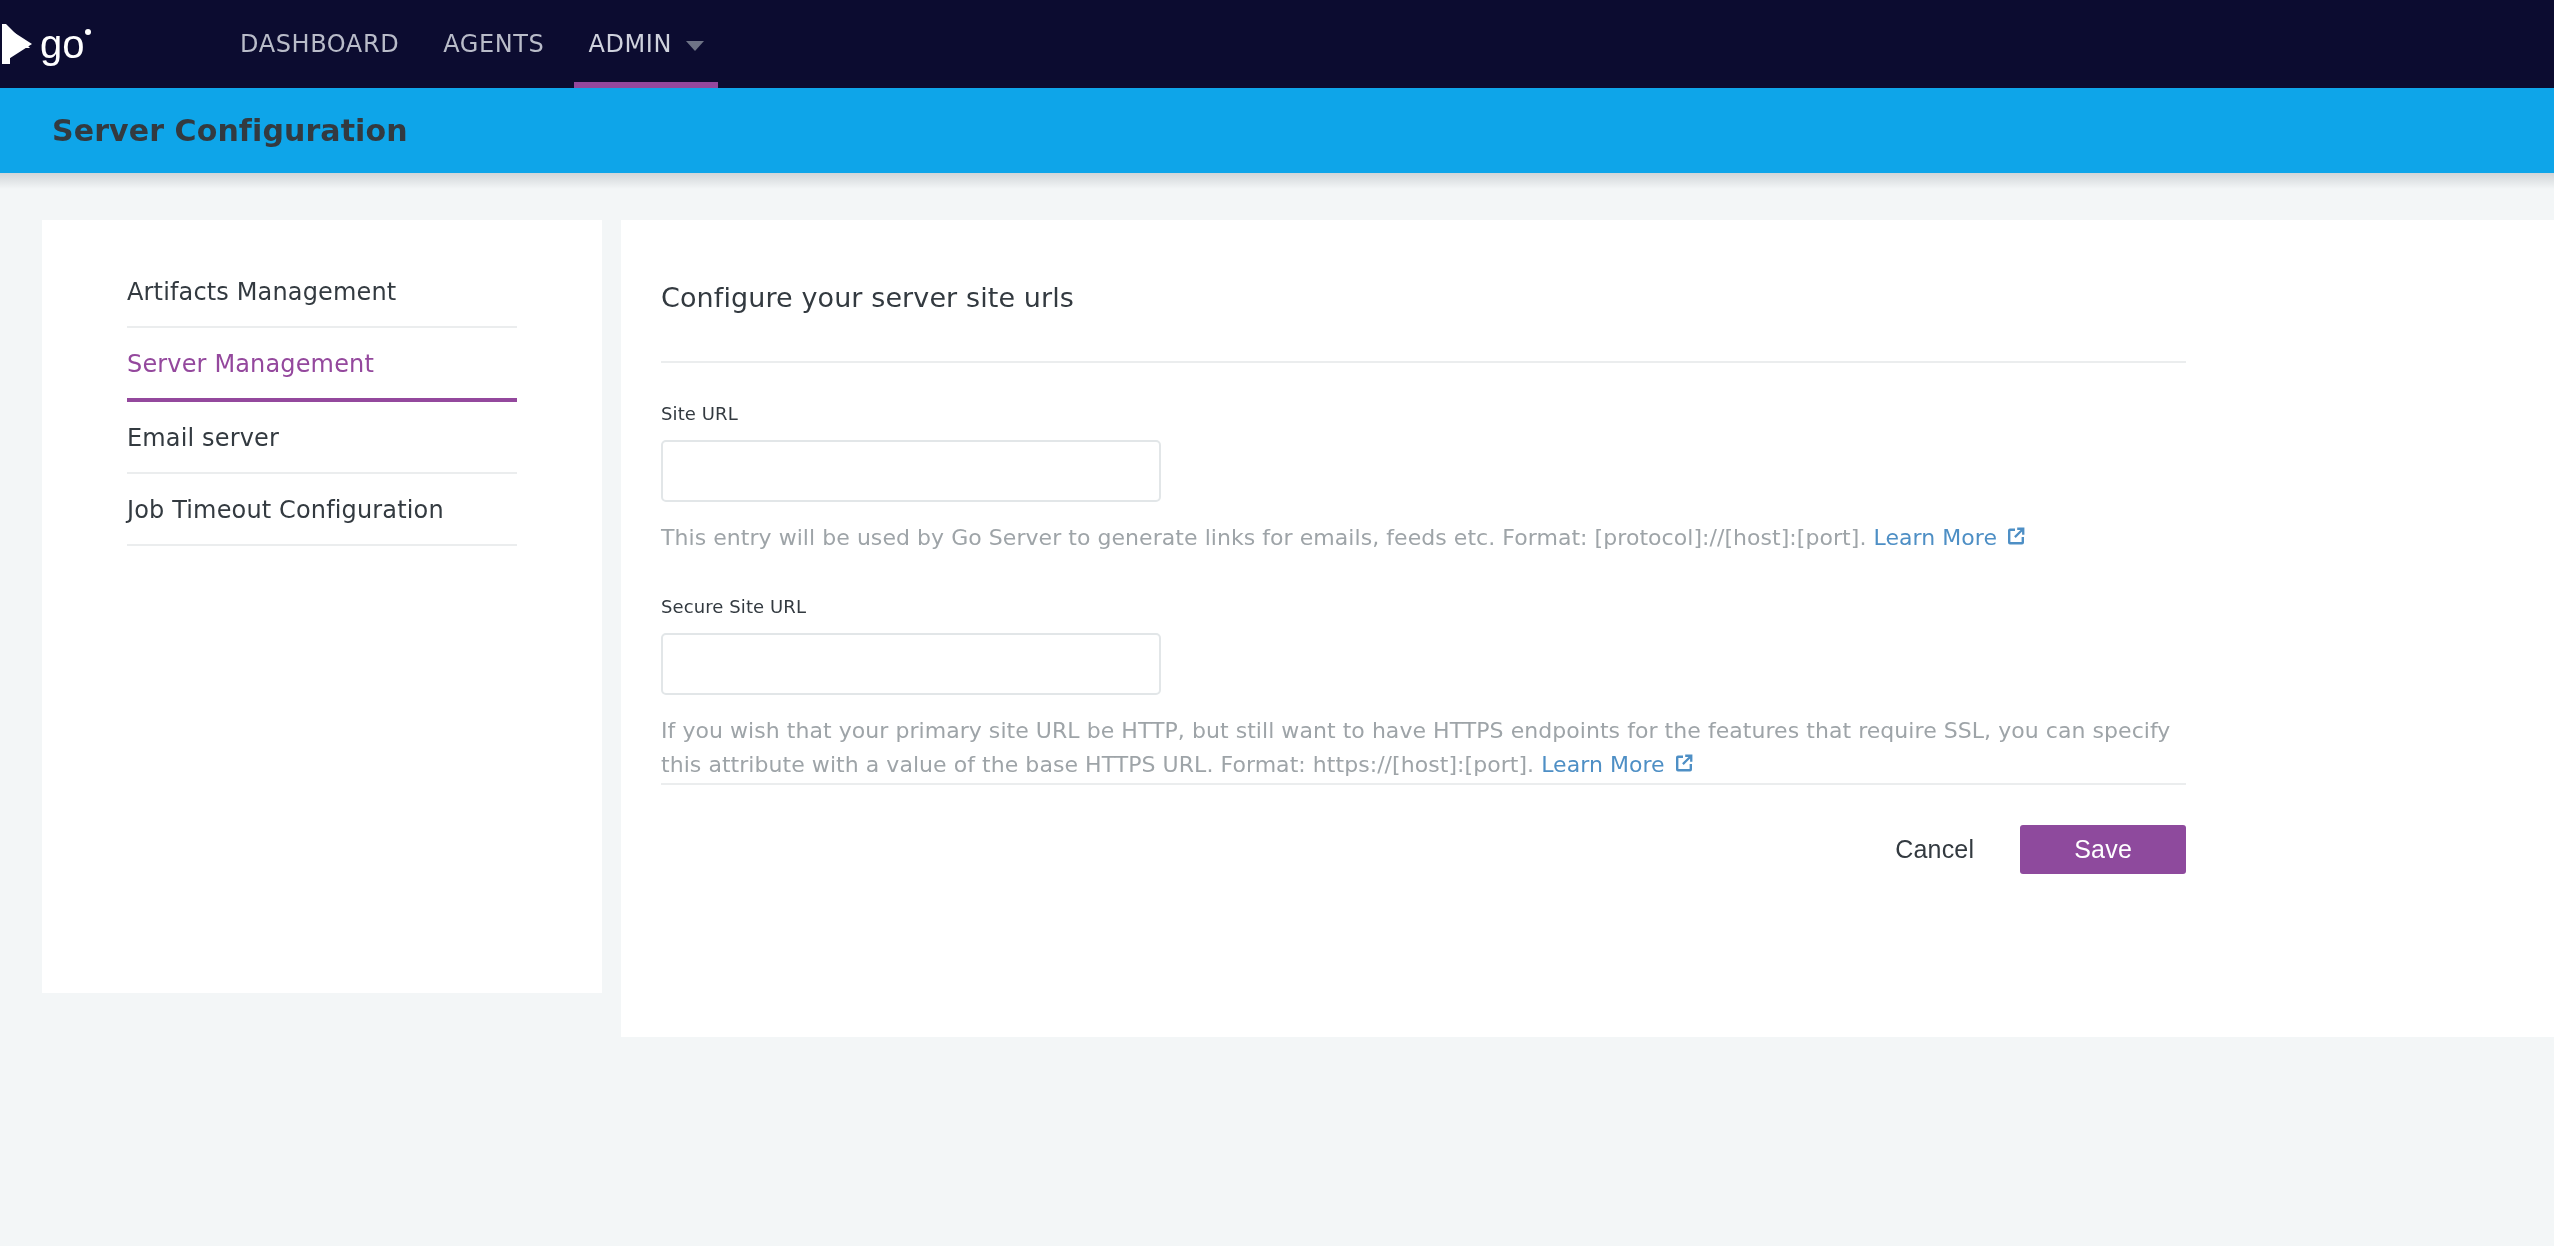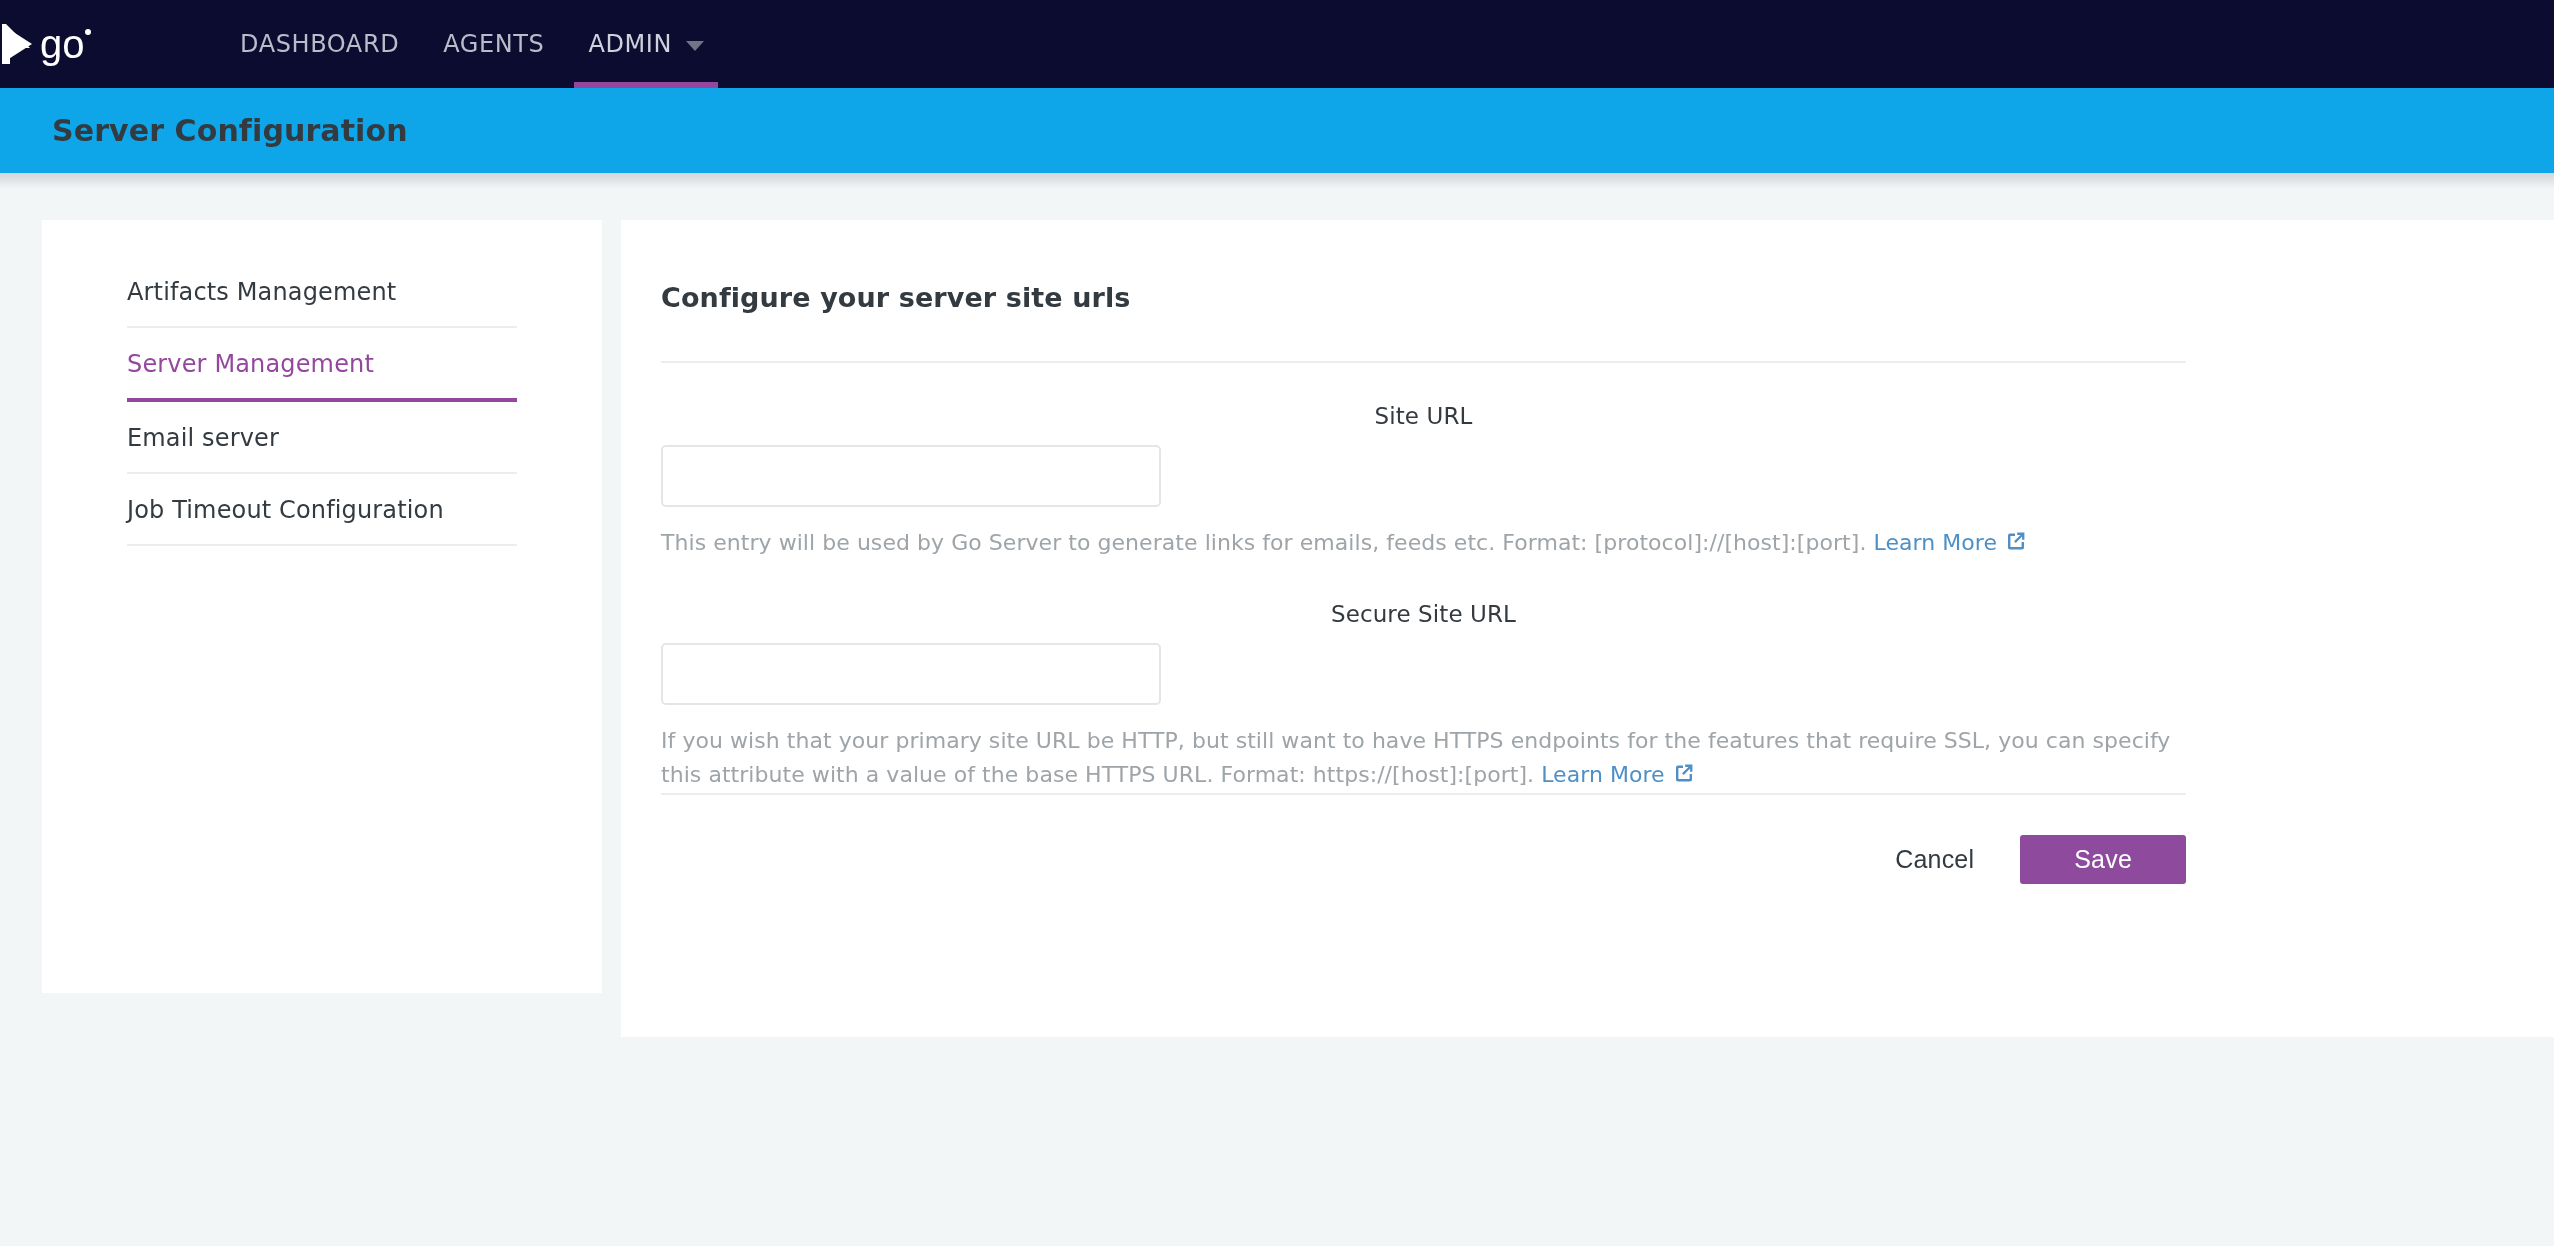--- a/index.html
+++ b/index.html
@@ -129,39 +129,38 @@
     align-self: stretch;
     padding: 48px 0 0 0;
     max-height: 817px;
   }
   .main-inner {
     padding: 0 85px 0 40px;
     max-width: 1650px;
   }
   .section-title {
     font-size: 27px;
-    font-weight: 700;
+    font-weight: 400;
     color: #333a40;
     margin: 14px 0 16px 0;
     letter-spacing: 0.1px;
   }
   .divider {
     height: 2px;
     background: #ebedee;
     margin: 48px 0 0 0;
   }
 
   .field-block { margin-top: 40px; }
   .field-label {
     display: block;
-    font-size: 23px;
+    font-size: 18px;
     color: #333a40;
     margin-bottom: 16px;
     letter-spacing: 0.1px;
-    text-align: center;
   }
   .text-input {
     width: 500px;
     height: 62px;
     border: 2px solid #e2e6e8;
     border-radius: 5px;
     background: #ffffff;
     font-size: 22px;
     color: #333a40;
     padding: 0 14px;

